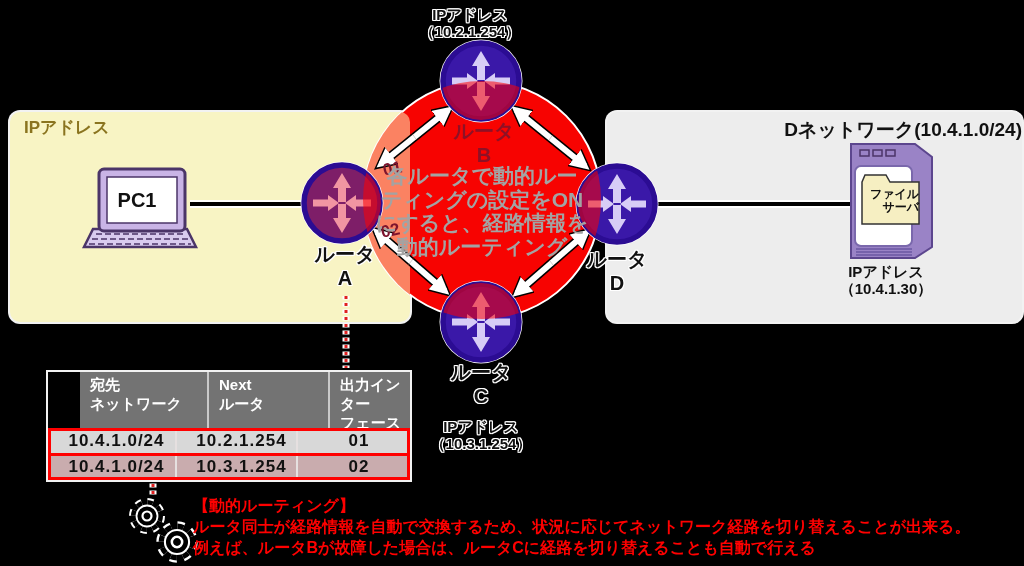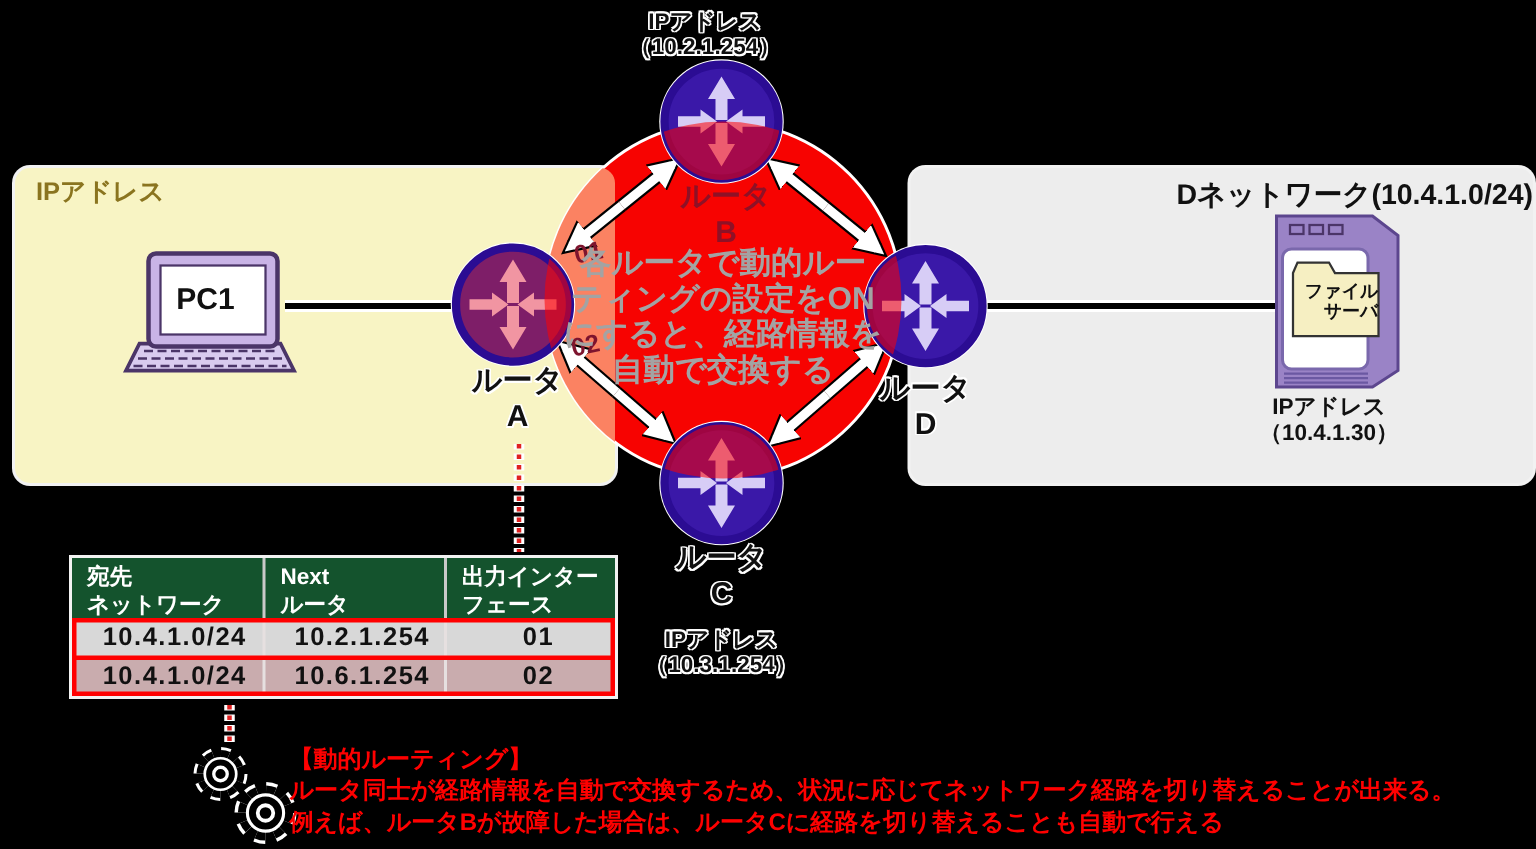--- a/index.html
+++ b/index.html
@@ -21,21 +21,21 @@
   .ip-label{position:absolute;width:170px;text-align:center;font-size:15px;font-weight:bold;line-height:17px;color:#111;z-index:3;}
   .port{position:absolute;font-size:17px;font-weight:bold;color:#7D142E;z-index:3;transform:rotate(-12deg);}
   .center-note{position:absolute;left:352px;top:164px;width:260px;text-align:center;
     font-size:21px;line-height:23.5px;font-weight:bold;color:#a3a3a3;z-index:3;}
   .pc1{position:absolute;left:107px;top:177px;width:60px;height:46px;line-height:46px;text-align:center;
     font-size:20px;font-weight:bold;color:#111;z-index:3;}
   .folder-label{position:absolute;left:862px;top:188px;width:57px;text-align:right;
     font-size:12px;line-height:13px;font-weight:bold;color:#111;z-index:3;}
   
   .rtable{position:absolute;left:48px;top:372px;width:362px;z-index:4;box-shadow:0 0 0 2px rgba(255,255,255,.95);}
-  .thead{display:flex;height:40px;background:#14532d;}
+  .thead{display:flex;height:56px;background:#737373;margin-left:32px;}
   .th{color:#fff;font-weight:bold;font-size:15px;line-height:19px;padding:3px 0 0 10px;box-sizing:border-box;border-right:2px solid #C9C9C9;}
   .th:last-child{border-right:none;}
   .c1{width:129px;}.c2{width:121px;}.c3{width:112px;flex:1;}
   .tbody{position:relative;}
   .tr{display:flex;height:26px;text-align:center;}
   .tr.r1{background:#D8D8D8;}
   .tr.r2{background:#C9ACAE;}
   .td{font-size:17px;font-weight:bold;color:#111;line-height:26px;padding-left:10px;box-sizing:border-box;border-right:2px solid #E6E0E0;letter-spacing:1px;}
   .td:last-child{border-right:none;}
   .rows-frame{position:absolute;left:0;top:0;width:100%;height:100%;border:3px solid #FF0000;box-sizing:border-box;pointer-events:none;}
@@ -219,21 +219,21 @@
     <span>ルータ</span><br><span>D</span>
   </div>
 
   <div class="port" style="left:383px;top:159px;">01</div>
   <div class="port" style="left:381px;top:221px;">02</div>
 
   <div class="center-note">
     <span>各ルータで動的ルー</span><br>
     <span>ティングの設定をON</span><br>
     <span>にすると、経路情報を</span><br>
-    <span>自動で交換する</span>
+    <span>動的ルーティング</span>
   </div>
 
   <div class="rtable">
     <div class="thead">
       <div class="th c1">
         <span>宛先</span><br><span>ネットワーク</span>
       </div>
       <div class="th c2">
         <span>Next</span><br><span>ルータ</span>
       </div>
@@ -242,21 +242,21 @@
       </div>
     </div>
     <div class="tbody">
       <div class="tr r1">
         <div class="td c1">10.4.1.0/24</div>
         <div class="td c2">10.2.1.254</div>
         <div class="td c3">01</div>
       </div>
       <div class="tr r2">
         <div class="td c1">10.4.1.0/24</div>
-        <div class="td c2">10.6.1.254</div>
+        <div class="td c2">10.3.1.254</div>
         <div class="td c3">02</div>
       </div>
       <div class="rows-frame"></div>
       <div class="rows-divider"></div>
     </div>
   </div>
 
   <div class="note-line nt">【動的ルーティング】</div>
   <div class="note-line n1">ルータ同士が経路情報を自動で交換するため、状況に応じてネットワーク経路を切り替えることが出来る。</div>
   <div class="note-line n2">例えば、ルータBが故障した場合は、ルータCに経路を切り替えることも自動で行える</div>

